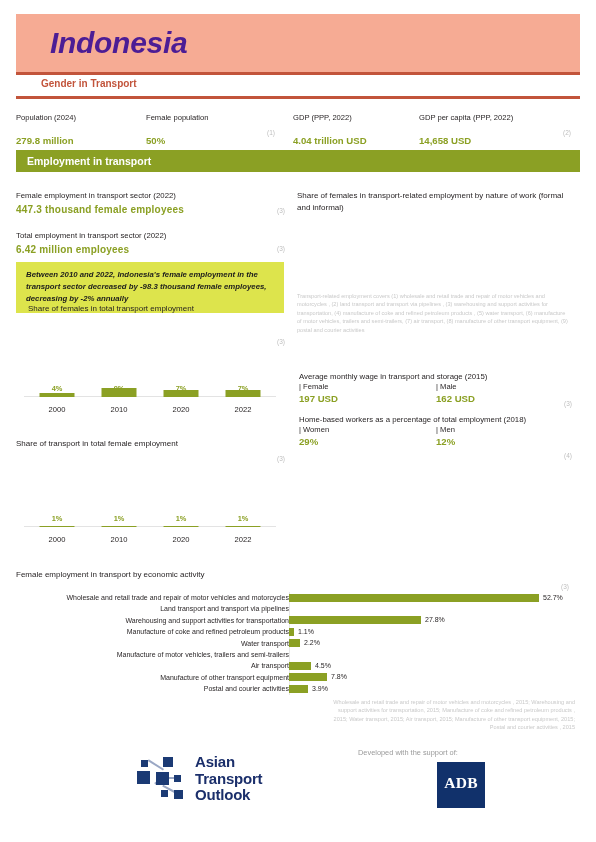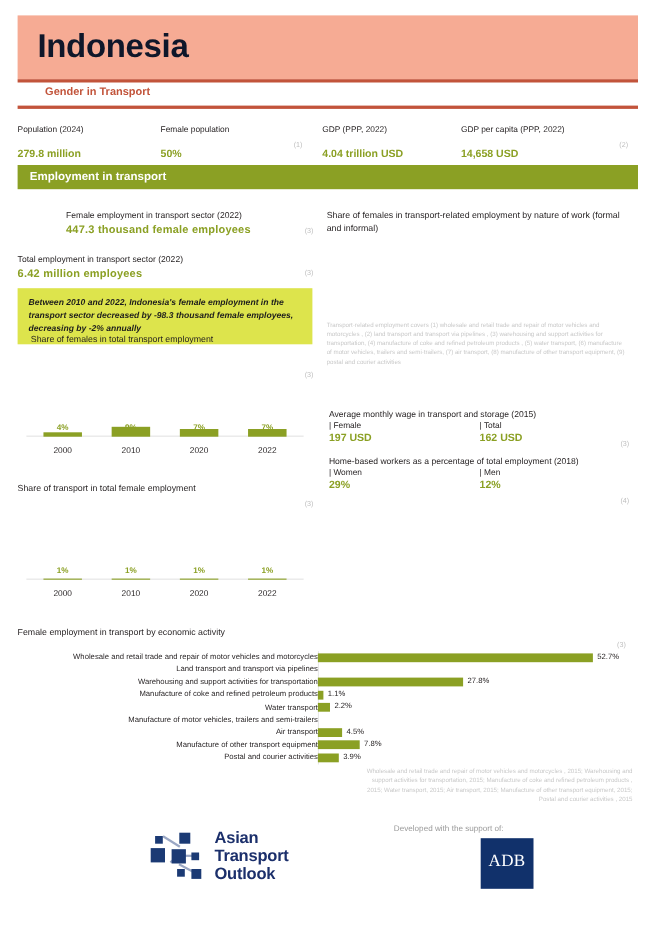--- a/index.html
+++ b/index.html
@@ -13,22 +13,22 @@
   }
   .page{position:relative;width:596px;height:842px;}
 
   
   .hero{
     position:absolute;left:16px;top:14px;width:564px;height:58px;
     background:#f6ab94;
     display:flex;align-items:center;
   }
   .hero-title{
-    font-size:30px;font-weight:bold;color:#0f172a;
-    padding-left:18px;letter-spacing:-0.3px;line-height:1;
+    font-size:30px;font-weight:bold;color:#4c1d95;
+    padding-left:34px;letter-spacing:-0.3px;line-height:1;font-style:italic;
   }
   .hero-rule{
     position:absolute;left:16px;top:72px;width:564px;height:2.5px;background:#c2543b;
   }
   .subtitle{
     position:absolute;left:41px;top:78px;font-size:10px;font-weight:bold;color:#c2543b;
   }
   .sub-rule{
     position:absolute;left:16px;top:96px;width:564px;height:2.5px;background:#c2543b;
   }
@@ -125,21 +125,21 @@
   .aiib-oval{
     position:absolute;left:5px;top:1px;width:54px;height:44px;
     border:3.2px solid #8e1f2b;border-radius:50%;box-sizing:border-box;
   }
   .aiib-txt{
     position:absolute;left:0;top:10px;width:64px;text-align:center;
     font-size:20px;font-weight:bold;color:#8e1f2b;
     font-family:"Liberation Serif",serif;letter-spacing:-1px;
   }
   .adb{
-    position:absolute;left:437px;top:762px;width:48px;height:46px;background:#11316b;
+    position:absolute;left:437px;top:762px;width:48px;height:46px;background:#11316b;font-weight:bold;
   }
   .adb-txt{
     position:absolute;left:0;top:12px;width:48px;text-align:center;
     font-size:15.5px;color:#ffffff;font-family:"Liberation Serif",serif;
     letter-spacing:0.3px;
   }
 </style>
 </head>
 <body>
 
@@ -170,21 +170,21 @@
       <div class="lbl">GDP per capita (PPP, 2022)</div>
       <div class="val">14,658 USD</div>
     </div>
     <div class="ref" style="left:547px;top:17px;">(2)</div>
   </div>
 
   <div class="secbar">
     <span>Employment in transport</span>
   </div>
 
-  <div class="blk" style="left:16px;top:190px;width:268px;margin-left:44px;">
+  <div class="blk" style="left:16px;top:190px;width:268px;">
     <div class="lbl">Female employment in transport sector (2022)</div>
     <div class="val">447.3 thousand female employees</div>
   </div>
   <div class="ref" style="left:277px;top:207px;">(3)</div>
 
   <div class="blk" style="left:16px;top:230px;width:268px;">
     <div class="lbl">Total employment in transport sector (2022)</div>
     <div class="val">6.42 million employees</div>
   </div>
   <div class="ref" style="left:277px;top:245px;">(3)</div>
@@ -247,21 +247,21 @@
     </div>
   </div>
 
   <div class="rtitle" style="left:297px;top:190px;width:270px;">Share of females in transport-related employment by nature of work (formal and informal)</div>
   <div class="note" style="left:297px;top:292px;width:272px;">Transport-related employment covers (1) wholesale and retail trade and repair of motor vehicles and motorcycles , (2) land transport and transport via pipelines , (3) warehousing and support activities for transportation, (4) manufacture of coke and refined petroleum products , (5) water transport, (6) manufacture of motor vehicles, trailers and semi-trailers, (7) air transport, (8) manufacture of other transport equipment, (9) postal and courier activities</div>
   <div class="ref" style="left:277px;top:337px;"></div>
 
   <div class="pair" style="left:299px;top:371px;width:272px;height:34px;">
     <div class="ptitle">Average monthly wage in transport and storage (2015)</div>
     <div class="sub" style="left:0px;top:11px;">| Female</div>
-    <div class="sub" style="left:137px;top:11px;">| Total</div>
+    <div class="sub" style="left:137px;top:11px;">| Male</div>
     <div class="num" style="left:0px;top:22px;">197 USD</div>
     <div class="num" style="left:137px;top:22px;">162 USD</div>
   </div>
   <div class="ref" style="left:564px;top:400px;">(3)</div>
 
   <div class="pair" style="left:299px;top:414px;width:272px;height:34px;">
     <div class="ptitle">Home-based workers as a percentage of total employment (2018)</div>
     <div class="sub" style="left:0px;top:11px;">| Women</div>
     <div class="sub" style="left:137px;top:11px;">| Men</div>
     <div class="num" style="left:0px;top:22px;">29%</div>

